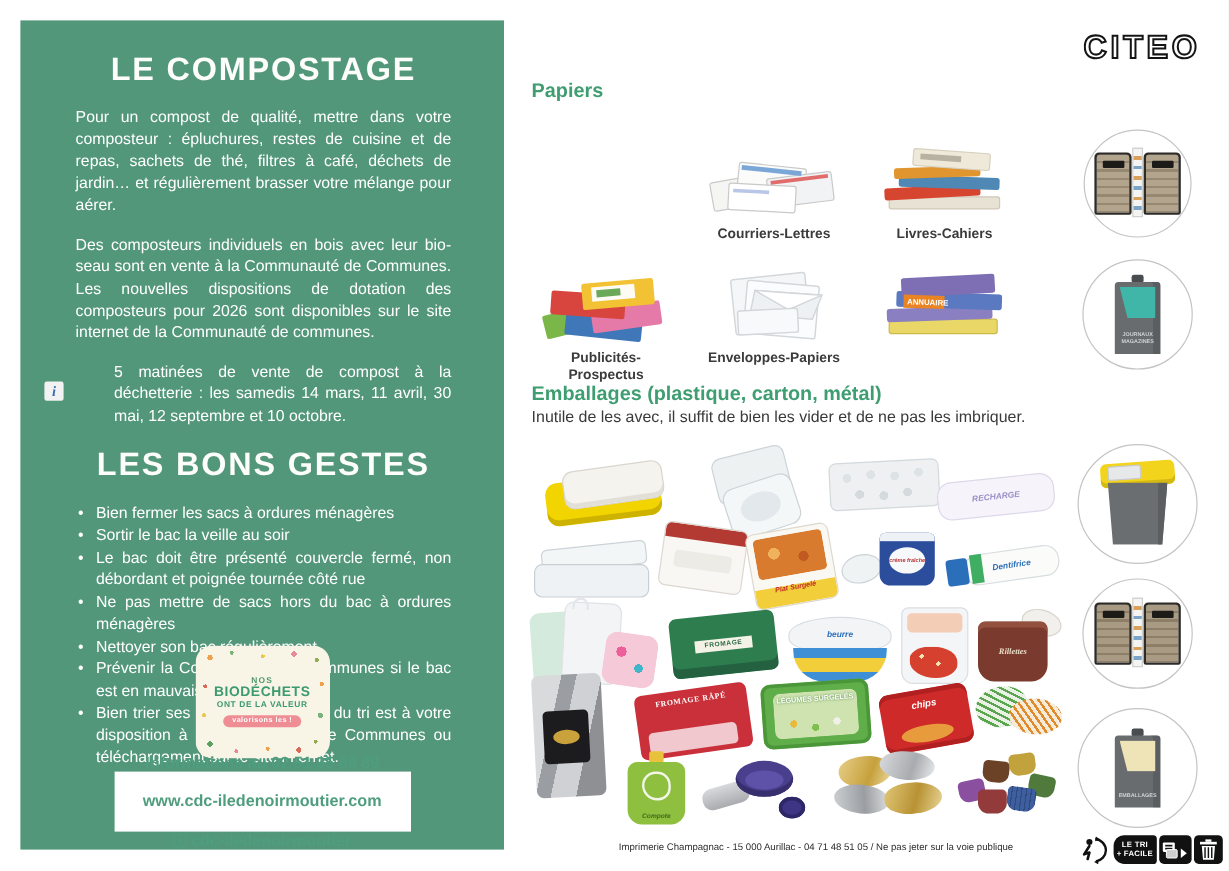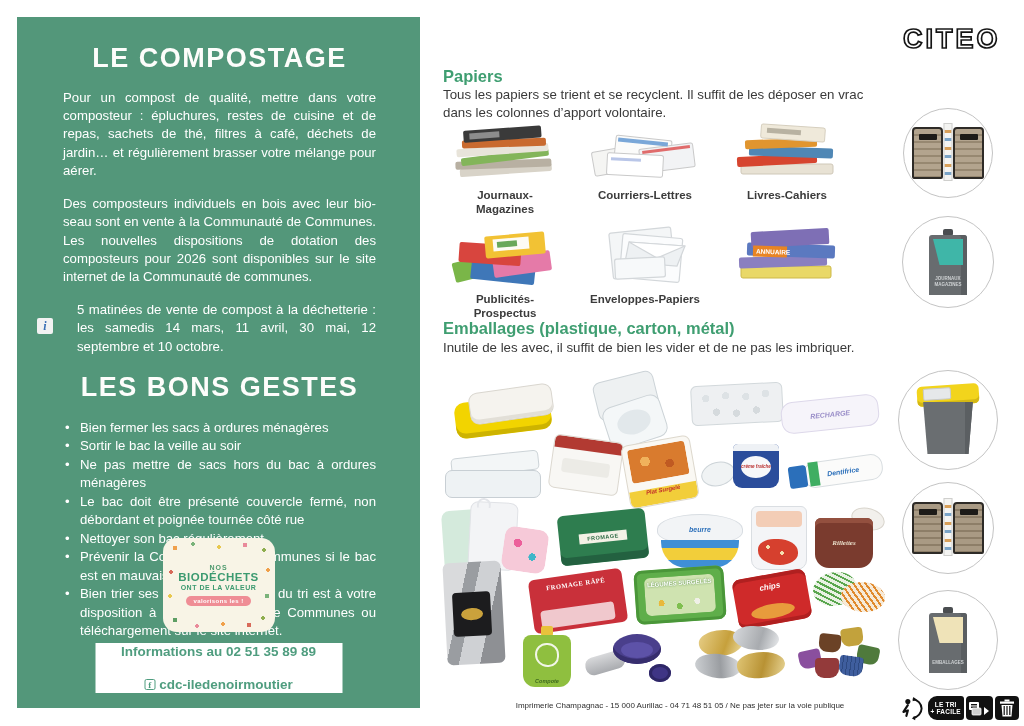--- a/index.html
+++ b/index.html
@@ -15,21 +15,21 @@
   }
   .panel-title {
     text-align:center; font-size:27px; font-weight:bold; letter-spacing:1.5px;
     color:#fdfdfb;
   }
   .panel-title.second { margin-top:16px; }
   .left-panel p.para {
     margin-top:15px; font-size:13.2px; line-height:1.38; text-align:justify;
   }
   .info-row { position:relative; margin-top:15px; padding-left:0; }
-  .info-row p { font-size:13.2px; line-height:1.38; text-align:justify; margin-left:14px; }
+  .info-row p { font-size:13.2px; line-height:1.38; text-align:justify; margin-left:32px; }
   .info-icon {
     position:absolute; left:-26px; top:17px; width:16px; height:16px; background:#f2f2f2;
     color:#3a6fb5; font-family:"Liberation Serif", serif; font-weight:bold; font-style:italic;
     font-size:12px; text-align:center; line-height:16px; border-radius:2px;
   }
   ul.gestes { margin-top:16px; list-style:none; }
   ul.gestes li {
     position:relative; font-size:13.2px; line-height:1.4; text-align:justify; padding-left:17px;
   }
   ul.gestes li::before { content:"•"; position:absolute; left:2px; top:0; }
@@ -142,63 +142,49 @@
     <p class="para">Pour un compost de qualité, mettre dans votre composteur : épluchures, restes de cuisine et de repas, sachets de thé, filtres à café, déchets de jardin… et régulièrement brasser votre mélange pour aérer.</p>
     <p class="para">Des composteurs individuels en bois avec leur bio-seau sont en vente à la Communauté de Communes. Les nouvelles dispositions de dotation des composteurs pour 2026 sont disponibles sur le site internet de la Communauté de communes.</p>
     <div class="info-row">
       <span class="info-icon">i</span>
       <p>5 matinées de vente de compost à la déchetterie : les samedis 14 mars, 11 avril, 30 mai, 12 septembre et 10 octobre.</p>
     </div>
     <h1 class="panel-title second">LES BONS GESTES</h1>
     <ul class="gestes">
       <li>Bien fermer les sacs à ordures ménagères</li>
       <li>Sortir le bac la veille au soir</li>
+      <li>Le bac doit être présenté couvercle fermé, non débordant et poignée tournée côté rue</li>
       <li>Ne pas mettre de sacs hors du bac à ordures ménagères</li>
-      <li>Le bac doit être présenté couvercle fermé, non débordant et poignée tournée côté rue</li>
       <li>Nettoyer son bac régulièrement</li>
       <li>Prévenir la Communauté de Communes si le bac est en mauvais état ou cassé</li>
       <li>Bien trier ses déchets : un guide du tri est à votre disposition à la Communauté de Communes ou téléchargement sur le site internet.</li>
     </ul>
 
     <div class="sticker">
       <span class="s-top">NOS</span>
       <span class="s-main">BIODÉCHETS</span>
       <span class="s-sub">ONT DE LA VALEUR</span>
       <span class="s-badge">valorisons les !</span>
     </div>
 
     <div class="contact-box">
       <div class="c-line">Informations au 02 51 35 89 89</div>
+      <div class="c-line">www.cdc-iledenoirmoutier.com</div>
       <div class="c-line"><span class="fb-icon">f</span><span>cdc-iledenoirmoutier</span></div>
     </div>
   </section>
 
   <div class="citeo">
     <svg width="114" height="34" viewBox="0 0 114 34">
       <text x="0" y="26" font-family="Liberation Sans, sans-serif" font-size="27" font-weight="bold" letter-spacing="3" fill="none" stroke="#141414" stroke-width="1.7">CITEO</text>
     </svg>
   </div>
 
   <h2 class="green-heading papiers-heading">Papiers</h2>
-  <p class="intro-text papiers-intro">Tous les papiers se trient et se recyclent. Il suffit de les déposer en vrac dans les colonnes d’apport volontaire.</p>
-
-  <div class="paper-cell" style="left:438px; top:118px;">
-    <svg width="120" height="66" viewBox="0 0 120 66">
-      <g transform="rotate(-4 60 40)">
-        <rect x="14" y="48" width="92" height="8" rx="2" fill="#d8d3c8"></rect>
-        <rect x="10" y="42" width="96" height="8" rx="2" fill="#b8b0a2" transform="rotate(2 58 46)"></rect>
-        <rect x="16" y="35" width="88" height="8" rx="2" fill="#83b55a" transform="rotate(-3 60 39)"></rect>
-        <rect x="12" y="28" width="92" height="8" rx="2" fill="#e8e4da"></rect>
-        <rect x="18" y="21" width="84" height="8" rx="2" fill="#c96a2f" transform="rotate(2 60 25)"></rect>
-        <rect x="20" y="10" width="78" height="12" rx="2" fill="#3a3a3a"></rect>
-        <rect x="26" y="13" width="30" height="6" fill="#8c8c8c"></rect>
-      </g>
-    </svg>
-    <div class="paper-label">Journaux-Magazines</div>
-  </div>
+
 
   <div class="paper-cell" style="left:578px; top:118px;">
     <svg width="120" height="66" viewBox="0 0 120 66">
       <g stroke="#c9c9c9" stroke-width="1">
         <rect x="8" y="30" width="52" height="24" rx="2" fill="#f5f5f3" transform="rotate(-10 34 42)"></rect>
         <rect x="30" y="20" width="56" height="24" rx="2" fill="#fbfbfa" transform="rotate(6 58 32)"></rect>
         <rect x="55" y="28" width="54" height="24" rx="2" fill="#f2f3f5" transform="rotate(-7 82 40)"></rect>
         <rect x="22" y="36" width="56" height="22" rx="2" fill="#ffffff" transform="rotate(3 50 47)"></rect>
       </g>
       <rect x="33" y="22" width="50" height="4" fill="#7aa7d8" transform="rotate(6 58 24)"></rect>

